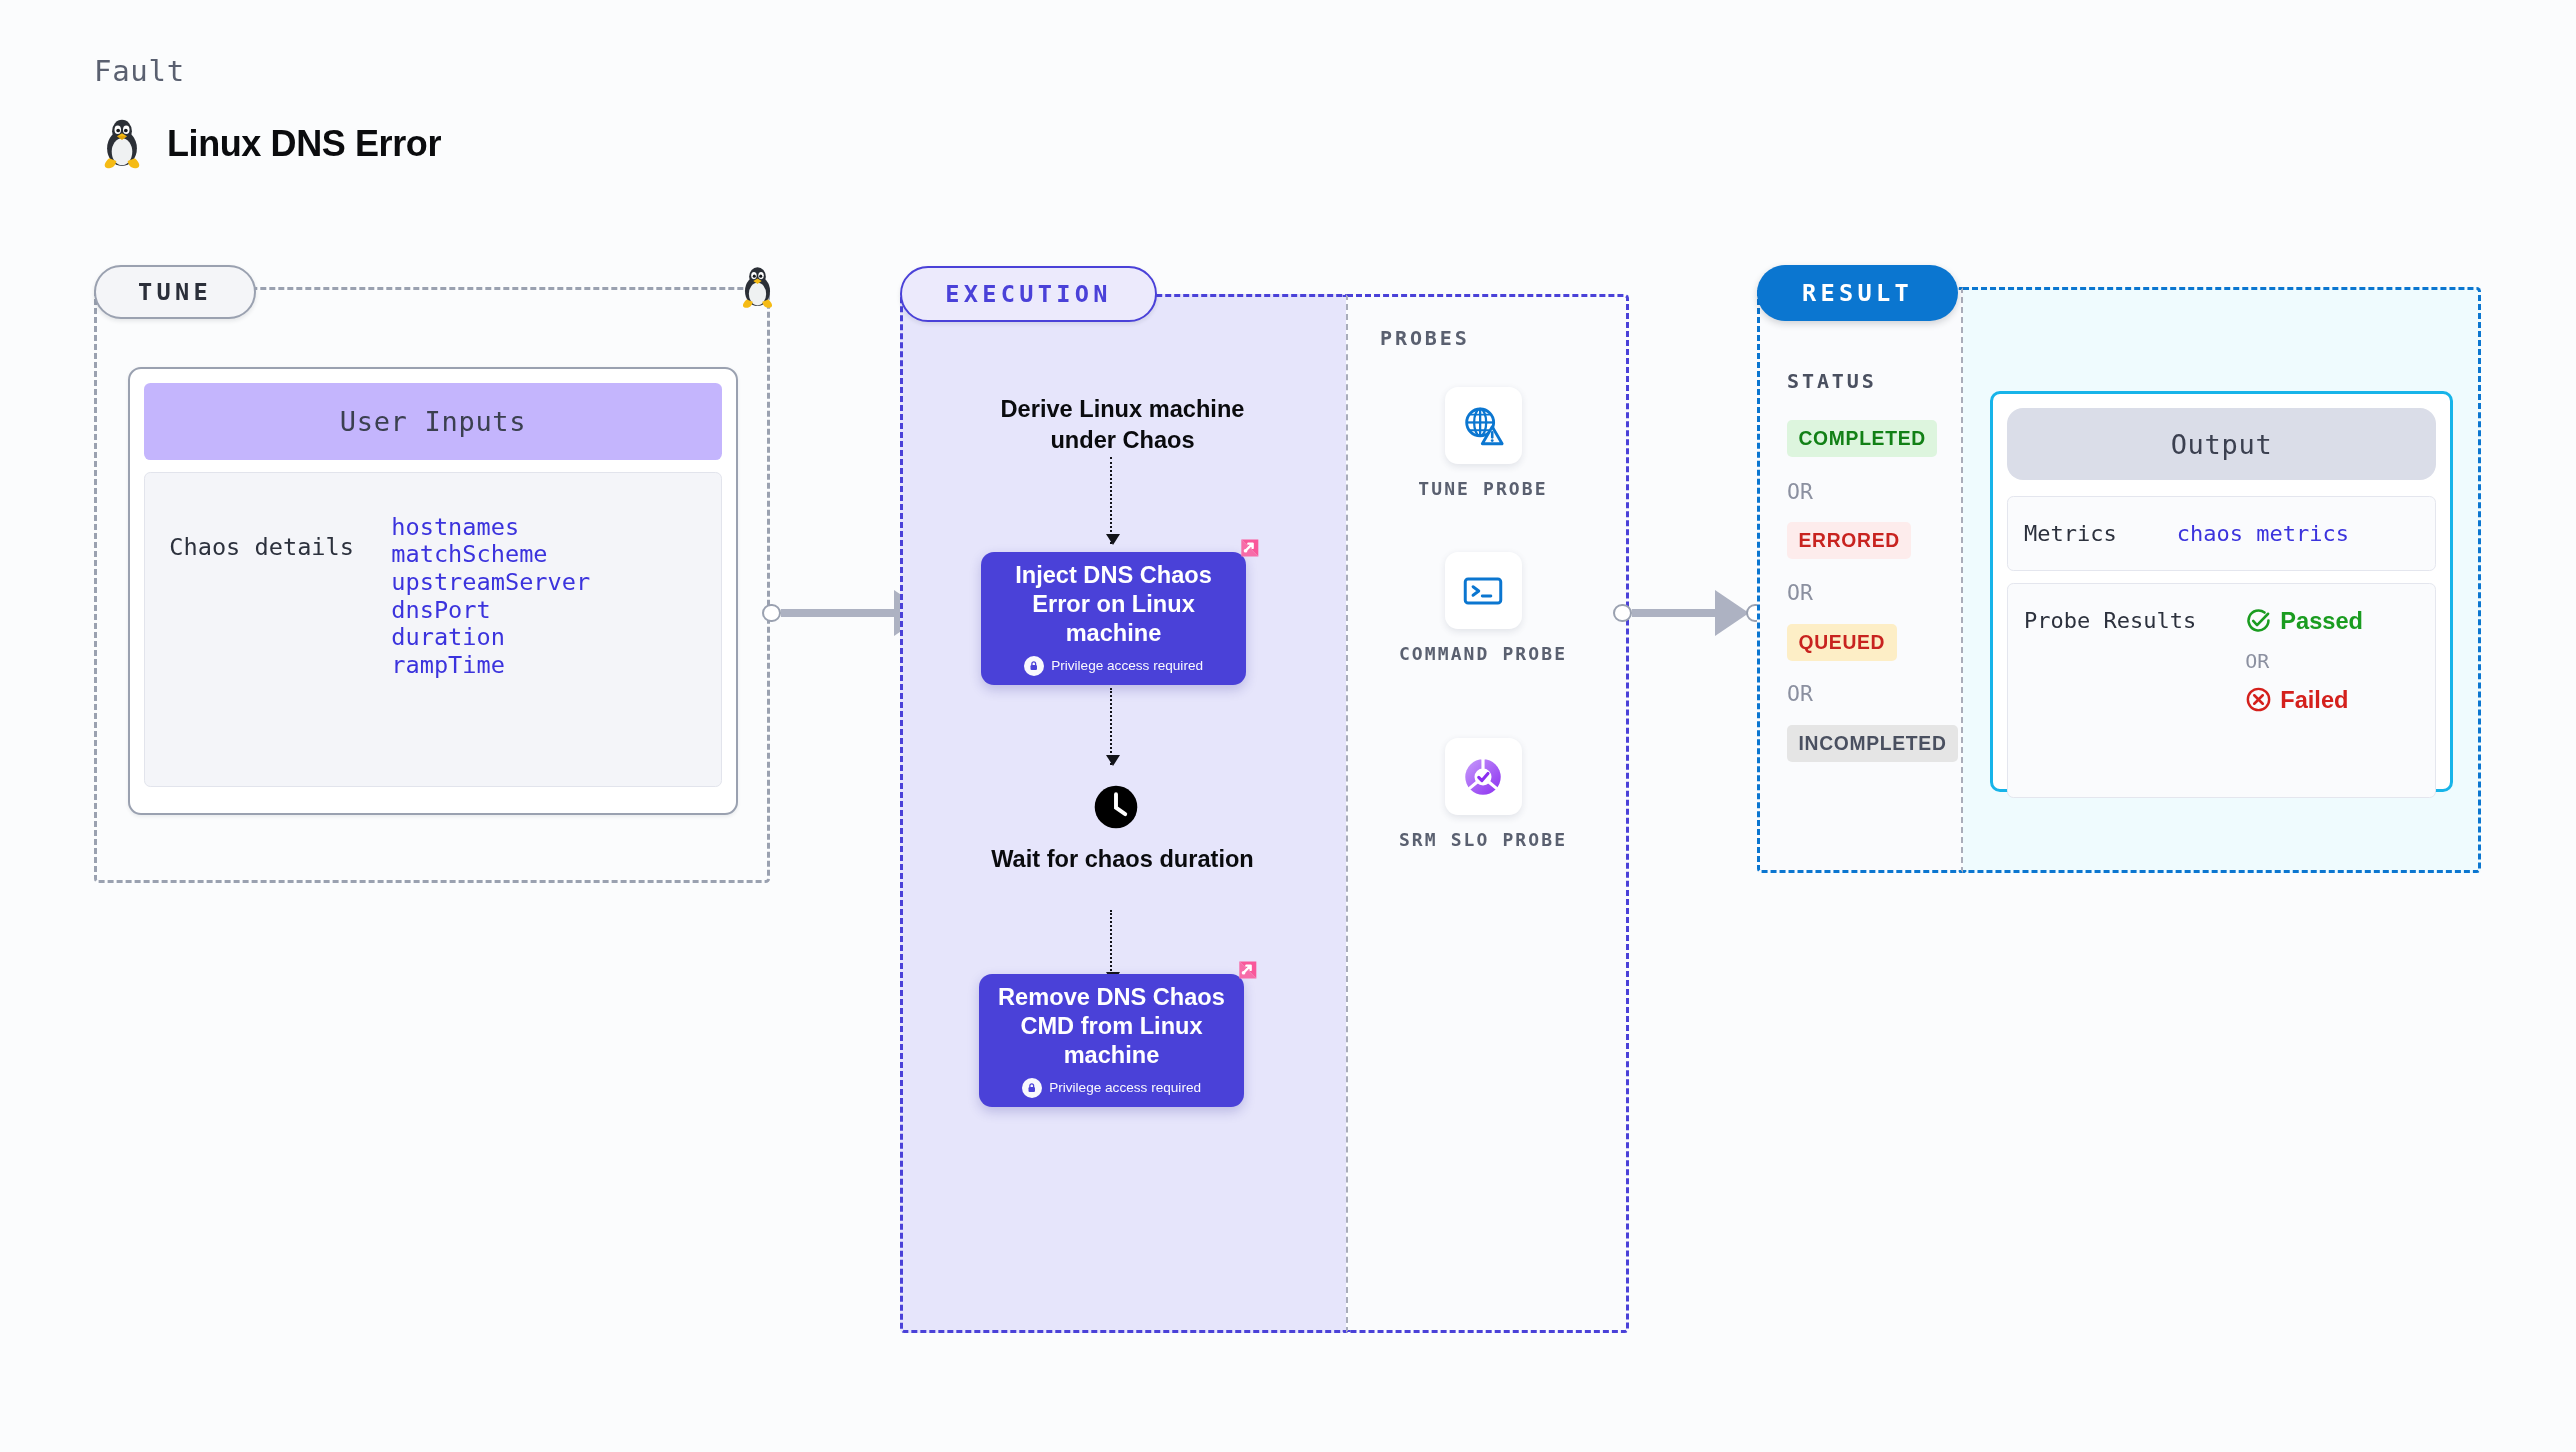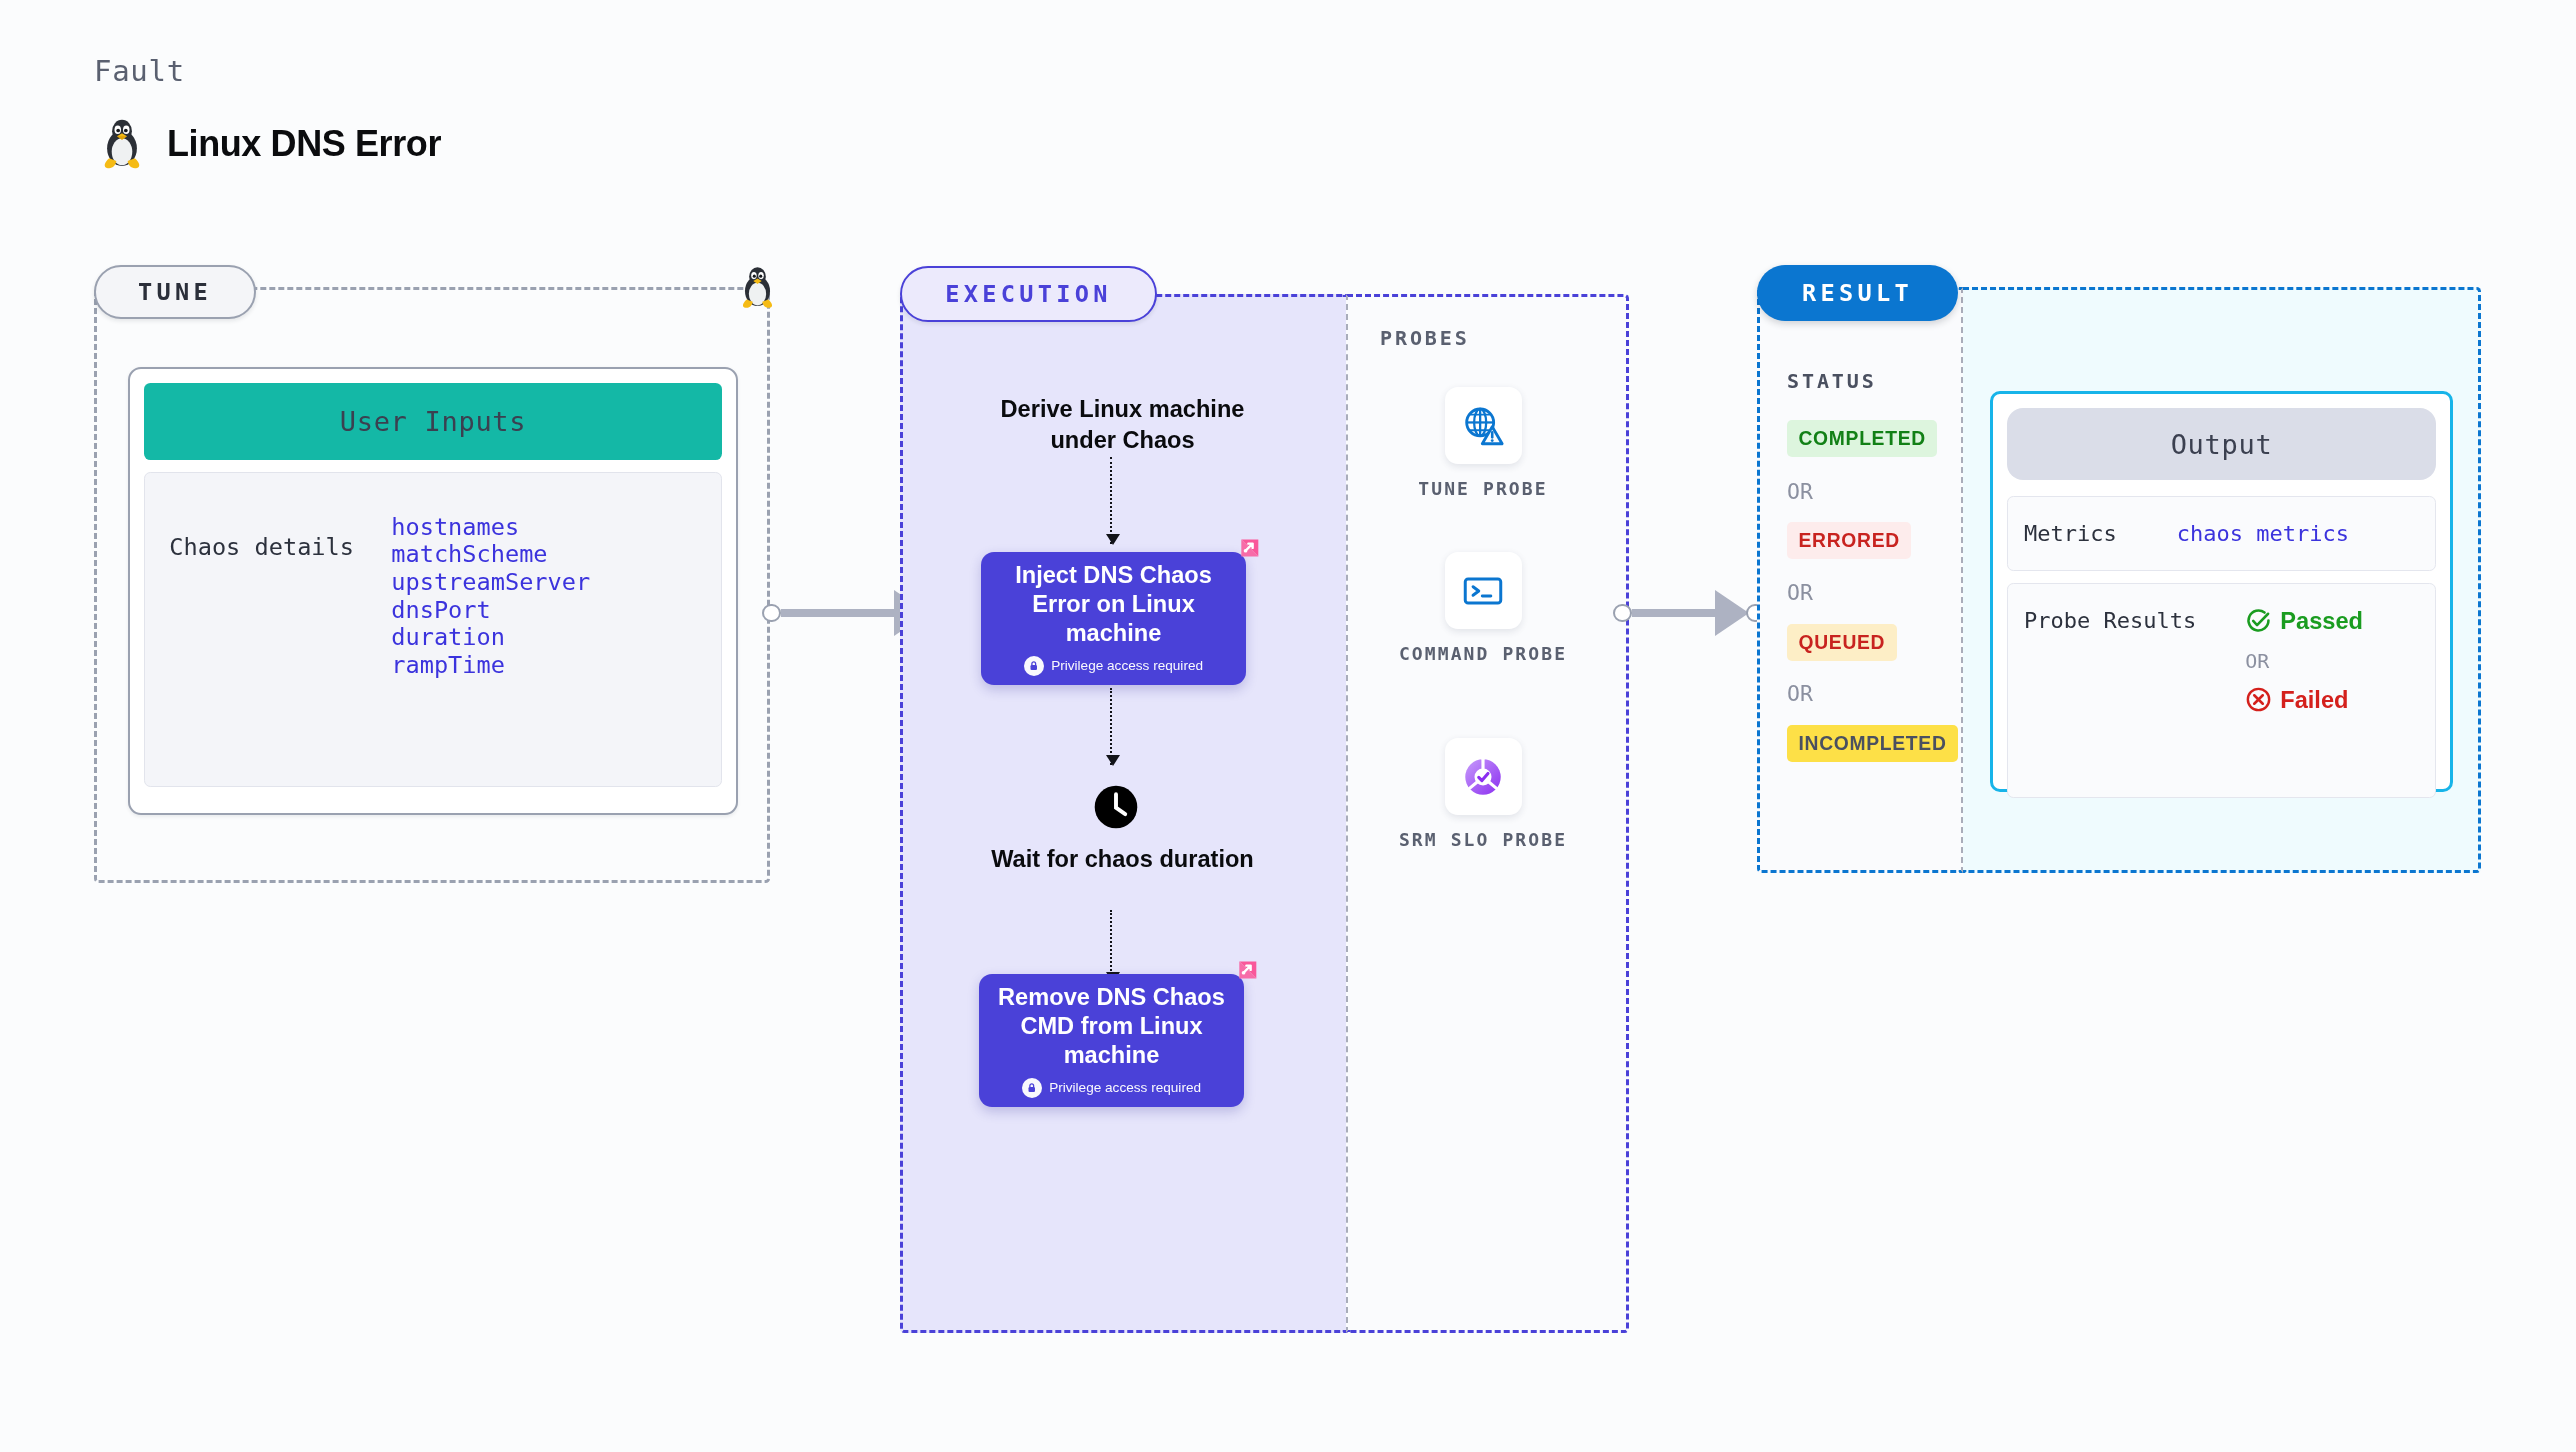--- a/index.html
+++ b/index.html
@@ -100,21 +100,21 @@
   
   #user-inputs-card {
     position: absolute; left: 128px; top: 367px;
     width: 610px; height: 448px;
     border: 2.9px solid #9aa1b0; border-radius: 13px;
     background: #ffffff;
     box-shadow: 0 1.4px 3.6px rgba(20,25,40,.07);
     padding: 14.3px;
   }
   #user-inputs-header {
-    height: 77px; background: #14b8a6; border-radius: 6.4px;
+    height: 77px; background: #c4b5fd; border-radius: 6.4px;
     display: flex; align-items: center; justify-content: center;
     font-family: "DejaVu Sans Mono", monospace;
     font-size: 27px; color: #3b4050; letter-spacing: 0.7px;
   }
   #chaos-details-panel {
     margin-top: 11.5px; height: 315px;
     background: #f4f5f9; border: 1.4px solid #e2e4ec; border-radius: 6.4px;
     display: flex; padding: 20px 0 0 24px;
   }
   #chaos-details-label {
@@ -223,21 +223,21 @@
   .or-text {
     position: absolute; color: #8b90a0; font-size: 21.5px;
     font-family: "DejaVu Sans Mono", monospace;
   }
   #badge-completed { left: 1787px; top: 420px; background:#ddf5de; color:#128016; }
   #or-1 { left: 1787px; top: 479px; }
   #or-2 { left: 1787px; top: 580px; }
   #or-3 { left: 1787px; top: 681px; }
   #badge-errored   { left: 1787px; top: 522px; background:#fdecec; color:#c8231f; }
   #badge-queued    { left: 1787px; top: 624px; background:#fdeec6; color:#c8231f; }
-  #badge-incompleted { left: 1787px; top: 725px; background:#fde047; color:#4a5060; }
+  #badge-incompleted { left: 1787px; top: 725px; background:#e5e5e5; color:#4a5060; }
 
   
   #output-card {
     position: absolute; left: 1990px; top: 391px;
     width: 463px; height: 401px;
     background: #ffffff; border: 3.6px solid #17b4e9; border-radius: 10px;
     padding: 14.3px;
   }
   #output-header {
     height: 72px; background: #dadde8; border-radius: 16px;

